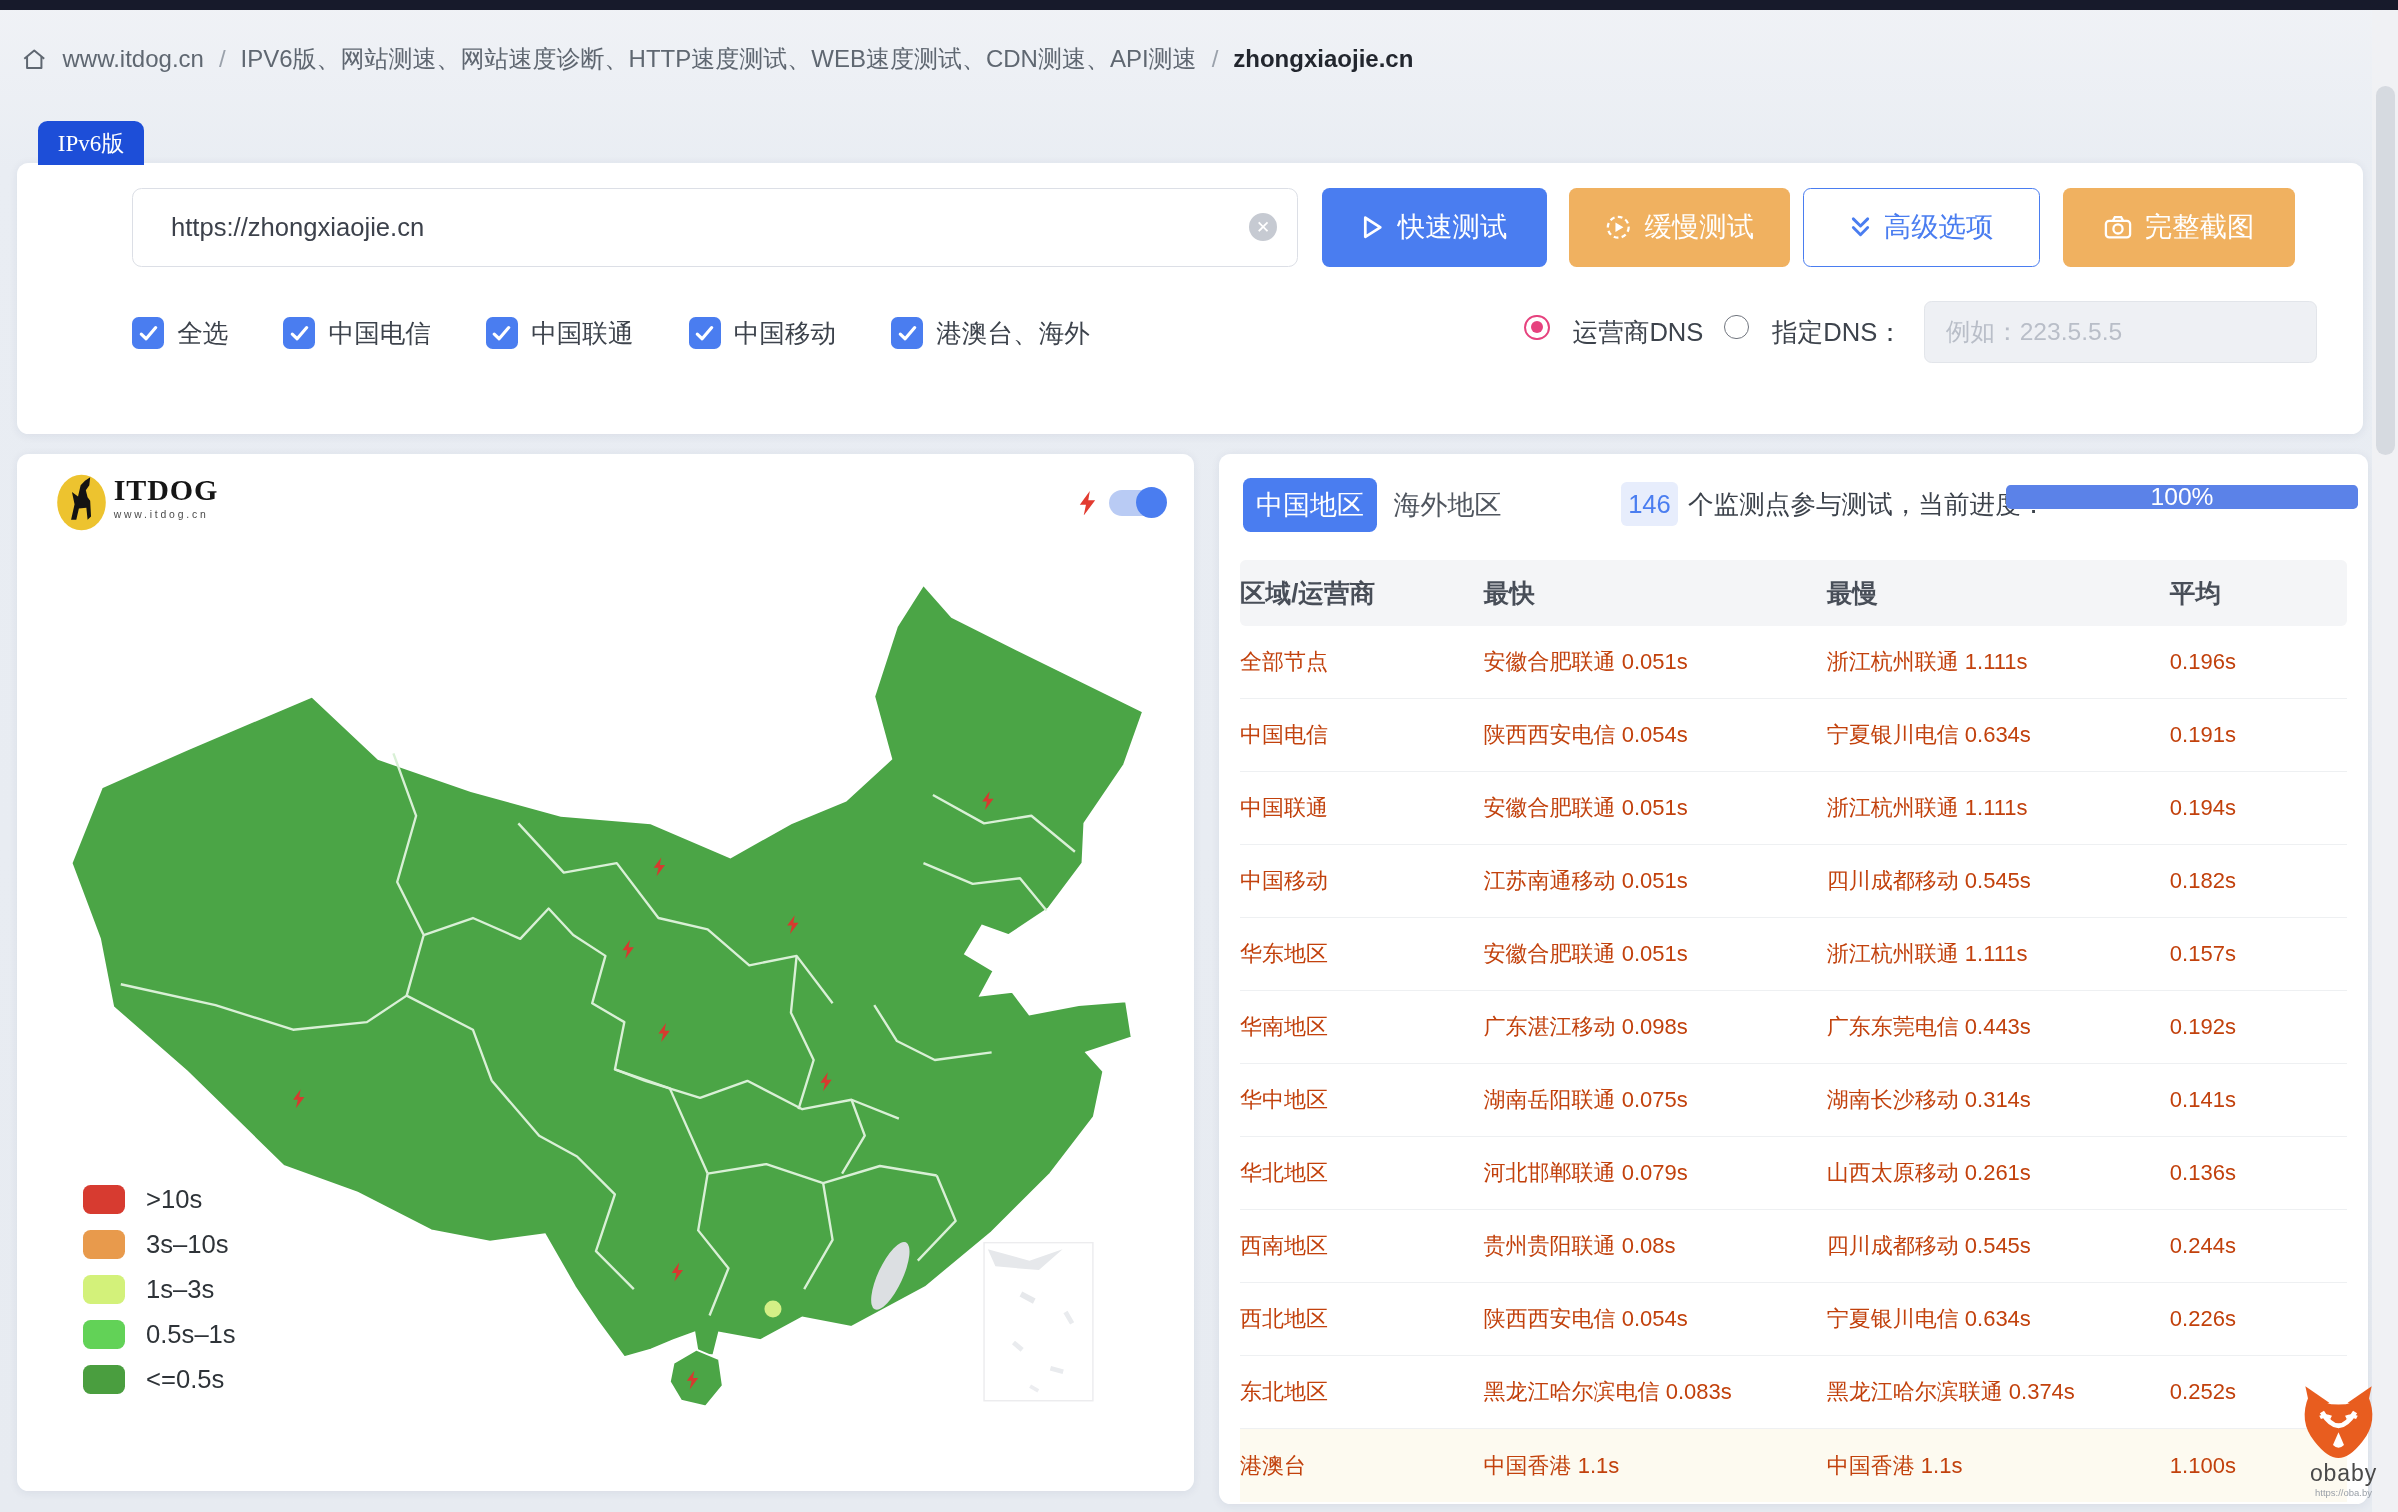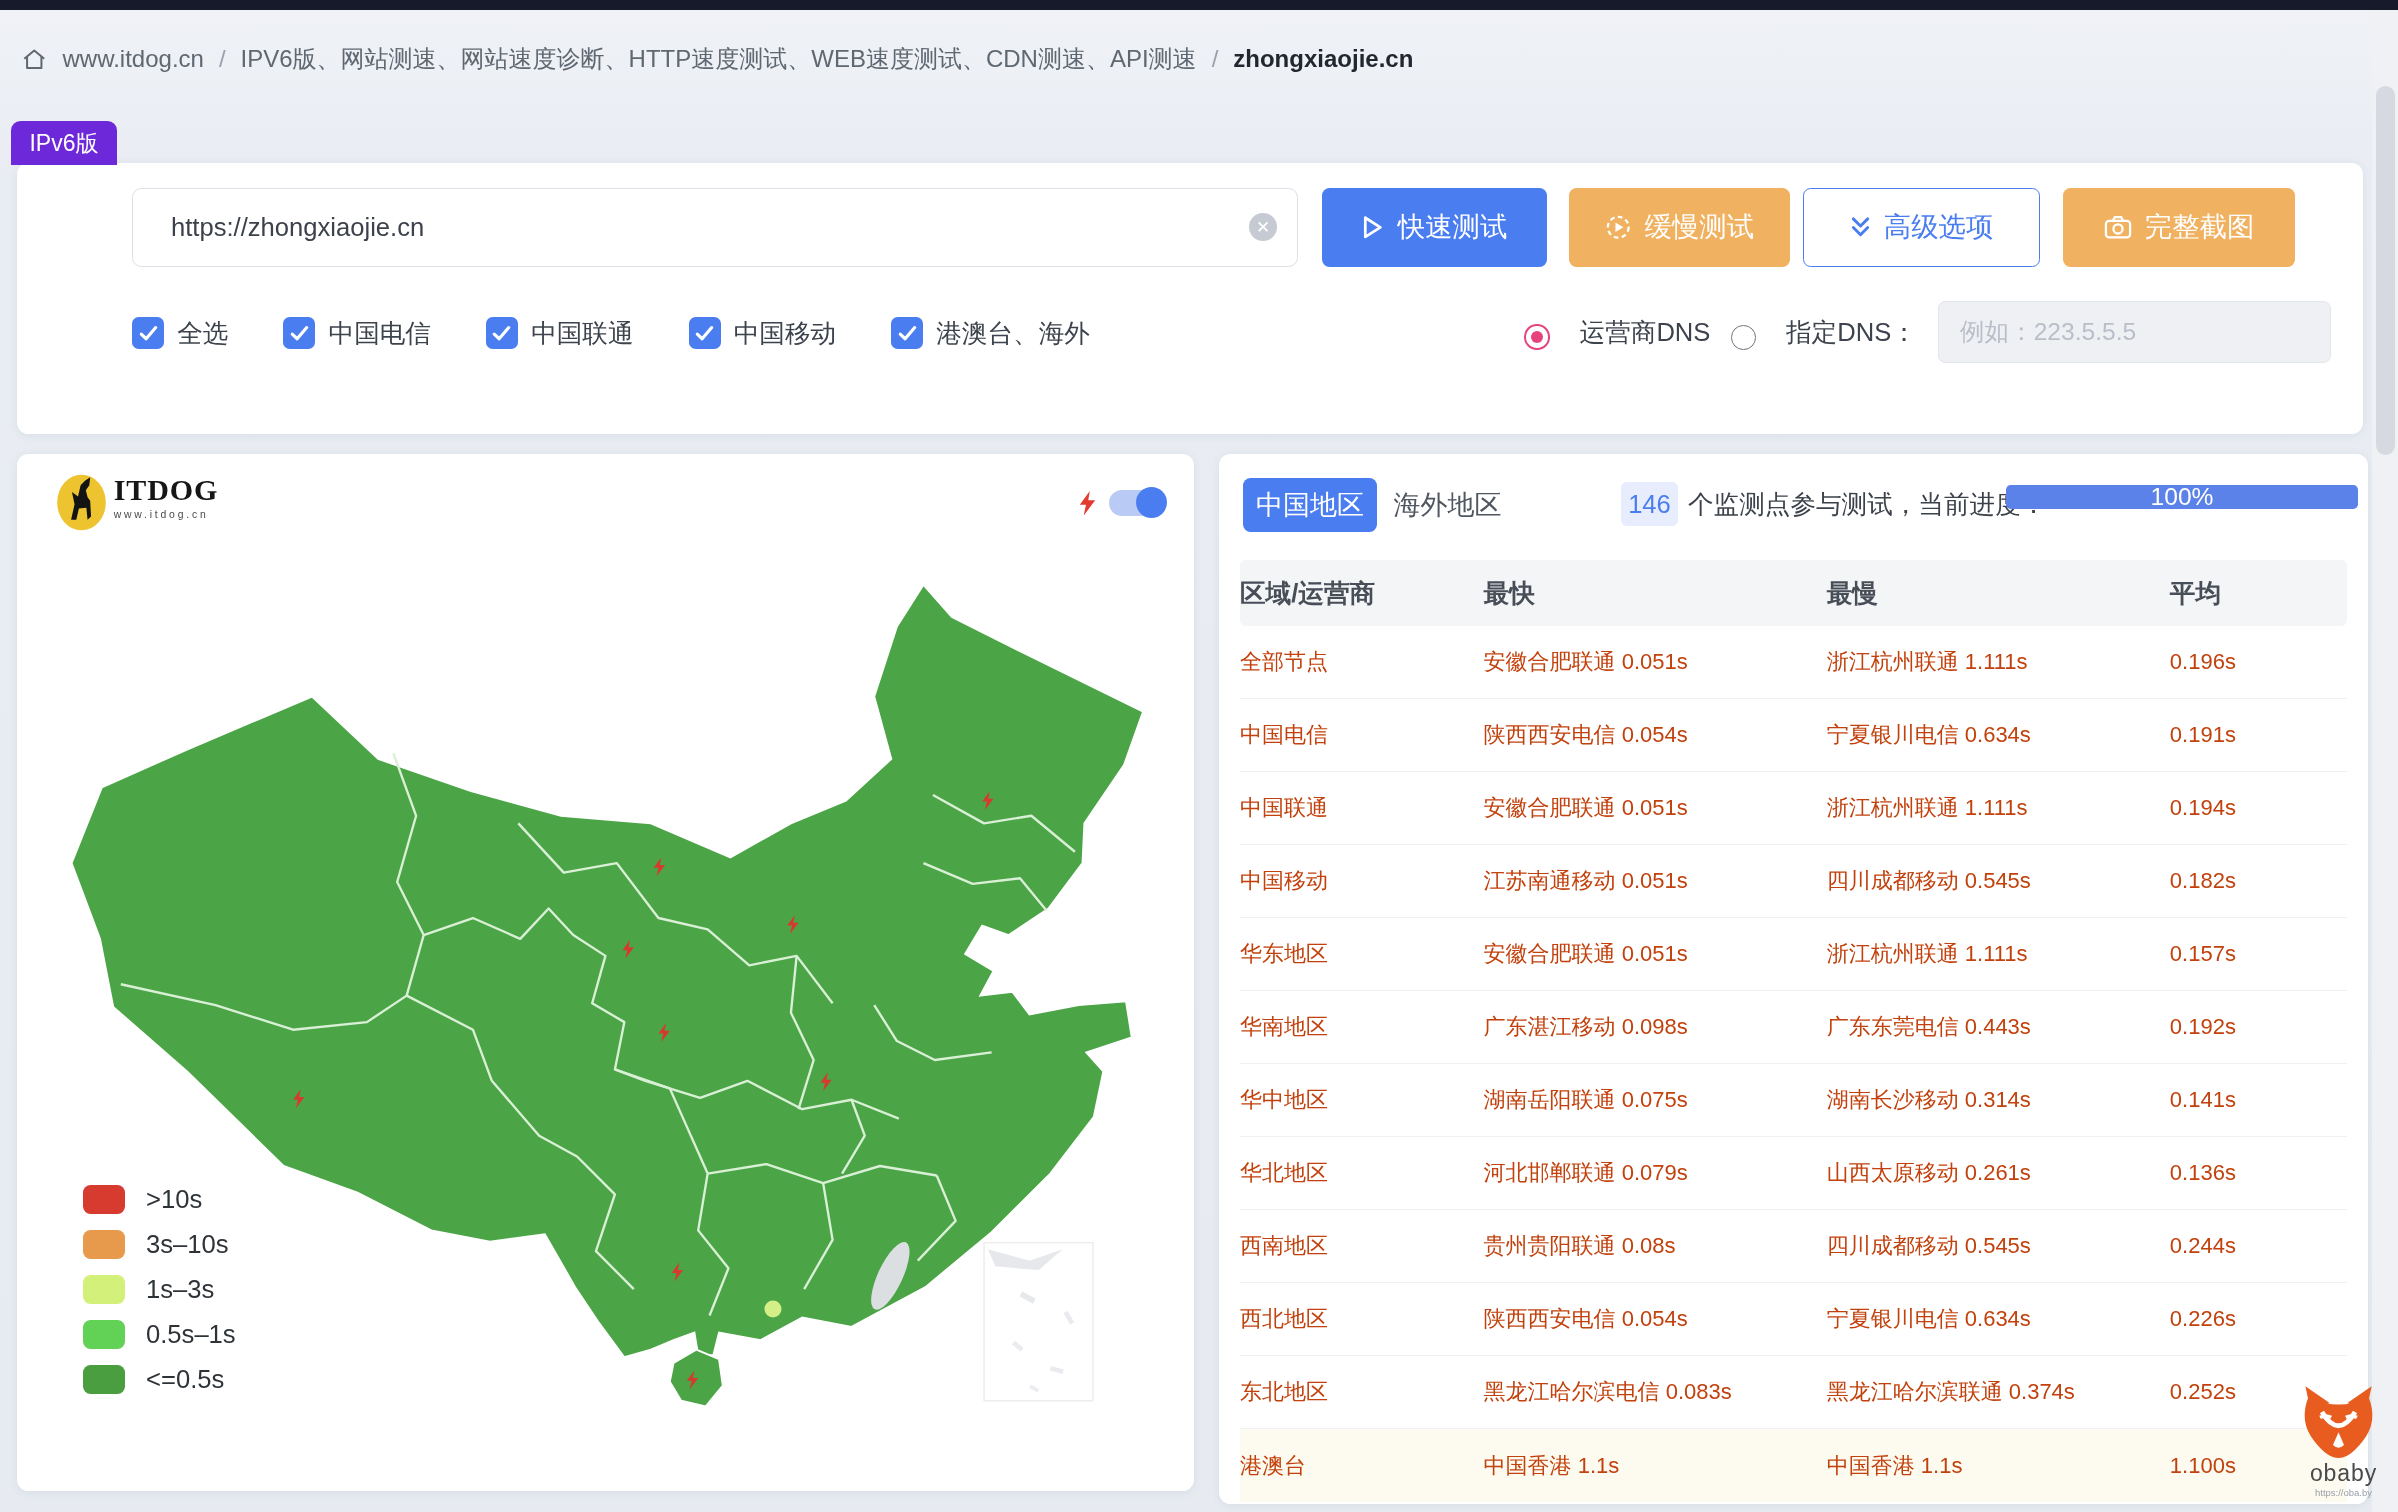--- a/index.html
+++ b/index.html
@@ -15,38 +15,38 @@
   
   .breadcrumb { position:absolute; left:21px; top:40px; height:38px; display:flex; align-items:center; gap:15px; font-size:24px; color:#5f6771; }
   .breadcrumb .sep { color:#9aa1ab; }
   .breadcrumb .crumb-link { cursor:pointer; }
   .breadcrumb .current { color:#22262e; font-weight:700; }
 
   .card { position:absolute; background:#fff; border-radius:11.4px; box-shadow:0 1.9px 9.5px rgba(30,40,80,.07); }
 
   
   .search-card { left:17px; top:163px; width:2346px; height:271px; }
-  .ipv6-badge { position:absolute; left:11px; top:121px; width:106px; height:44px; background:#6d28d9; color:#fff;
-    font-size:23px; display:flex; align-items:center; justify-content:center; border-radius:9.5px 9.5px 0 0; z-index:3; }
+  .ipv6-badge { position:absolute; left:38px; top:121px; width:106px; height:44px; background:#1d4ed8; color:#fff;
+    font-size:23px; display:flex; align-items:center; justify-content:center; border-radius:9.5px 9.5px 0 0; z-index:3;font-family:Liberation Serif, serif; }
   .url-wrap { position:absolute; left:115px; top:24.6px; width:1166px; height:79px; }
   .url-input { width:100%; height:100%; border:0.9px solid #dcdfe6; border-radius:9.5px; font-size:25.6px; color:#3c414b;
     padding:0 66px 0 38px; outline:none; font-family:"Liberation Sans",sans-serif; background:#fff; }
   .clear-btn { position:absolute; right:21px; top:25.6px; width:28px; height:28px; border-radius:50%; background:#c6cad2;
     color:#fff; font-size:17px; display:flex; align-items:center; justify-content:center; cursor:pointer; }
   .btn { position:absolute; top:24.6px; height:79px; border-radius:7.6px; display:flex; align-items:center; justify-content:center;
     gap:13.2px; font-size:27.4px; color:#fff; cursor:pointer; border:none; }
   .btn-quick { left:1305px; width:225px; background:#4a7df0; }
   .btn-slow  { left:1552px; width:221px; background:#f0b160; }
   .btn-adv   { left:1786px; width:237px; background:#fff; border:0.9px solid #4a7df0; color:#4a7df0; }
   .btn-shot  { left:2046px; width:232px; background:#f0b160; }
   .checks-row { position:absolute; left:115px; top:148px; height:44px; display:flex; align-items:center; gap:55px; }
   .check-item { display:flex; align-items:center; gap:13.2px; font-size:25.6px; color:#3d434c; cursor:pointer; }
   .checkbox { width:32px; height:32px; background:#4a7df0; border-radius:6.6px; display:flex; align-items:center; justify-content:center; }
   .dns-row { position:absolute; left:1507px; top:136px; height:66px; display:flex; align-items:center; gap:21px; }
-  .radio-item { display:flex; align-items:flex-end; gap:30px; font-size:25.6px; color:#3d434c; cursor:pointer; }
+  .radio-item { display:flex; align-items:flex-start; gap:23px; font-size:25.6px; color:#3d434c; cursor:pointer; }
   .radio-on { width:25.6px; height:25.6px; border-radius:50%; border:2.8px solid #e6427e; display:flex; align-items:center; justify-content:center; }
   .radio-on .dot { width:12.3px; height:12.3px; border-radius:50%; background:#e6427e; }
   .radio-off { width:24.6px; height:24.6px; border-radius:50%; border:1.9px solid #70757e; }
   .dns-input { width:393px; height:62px; background:#eef0f4; border:0.9px solid #e2e5ea; border-radius:7.6px; font-size:24.6px;
     color:#b9bec8; padding:0 21px; outline:none; font-family:"Liberation Sans",sans-serif; }
   .dns-input::placeholder { color:#b9bec8; }
 
   
   .map-card { left:17px; top:454px; width:1177px; height:1037px; }
   .logo { position:absolute; left:38px; top:19px; display:flex; align-items:flex-start; gap:5.7px; }

